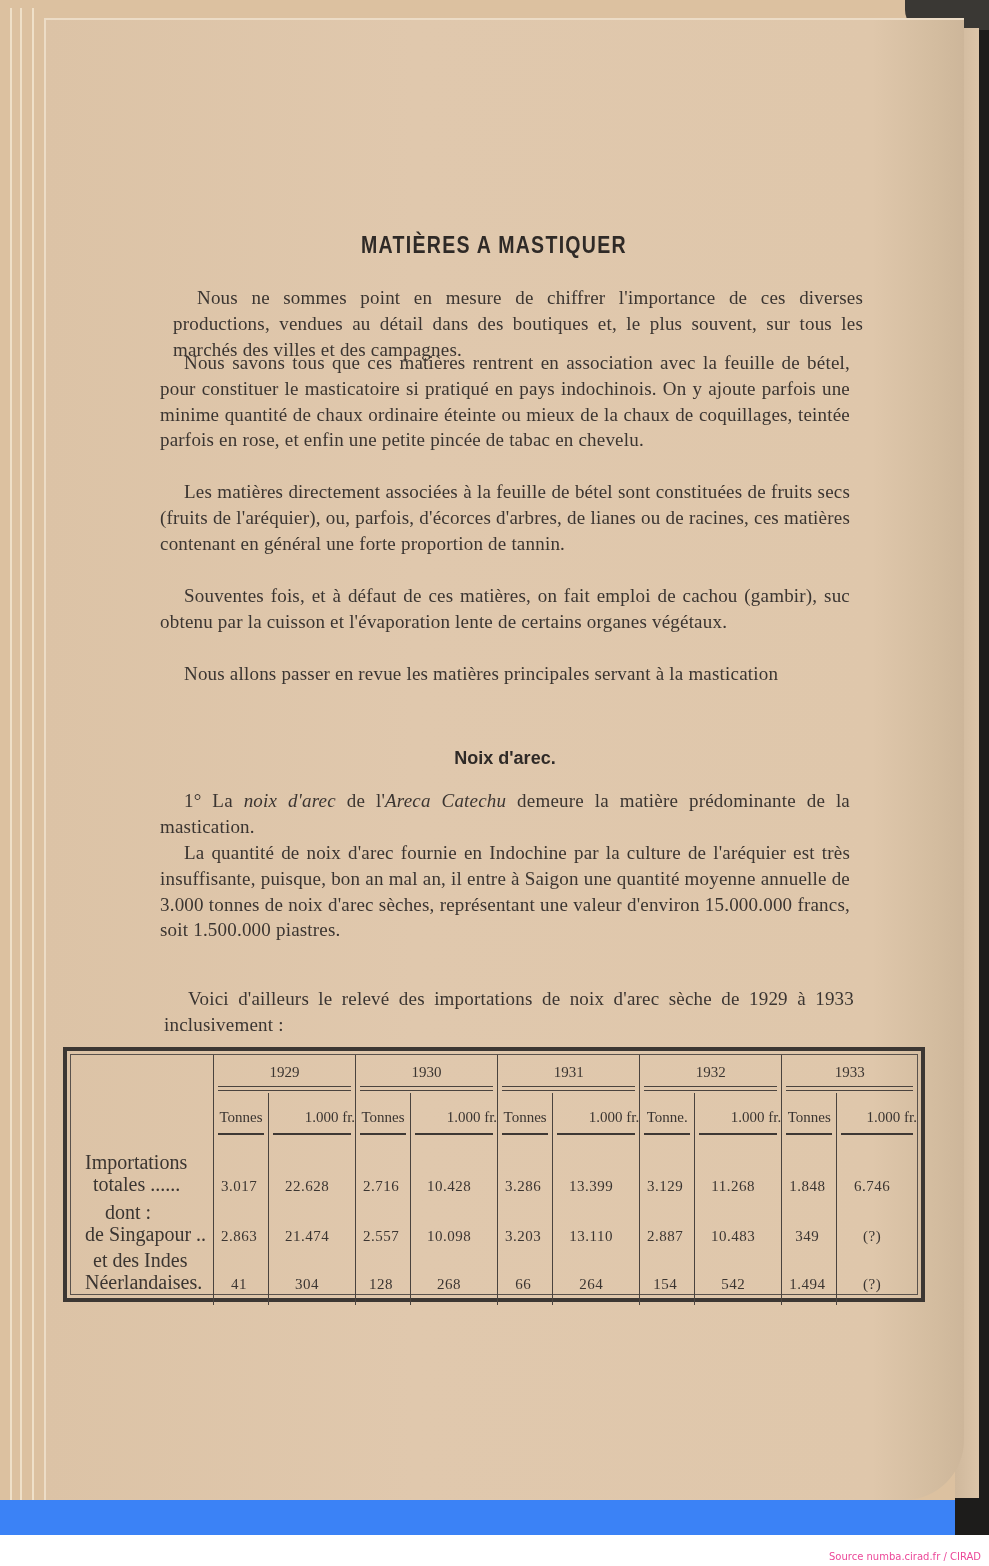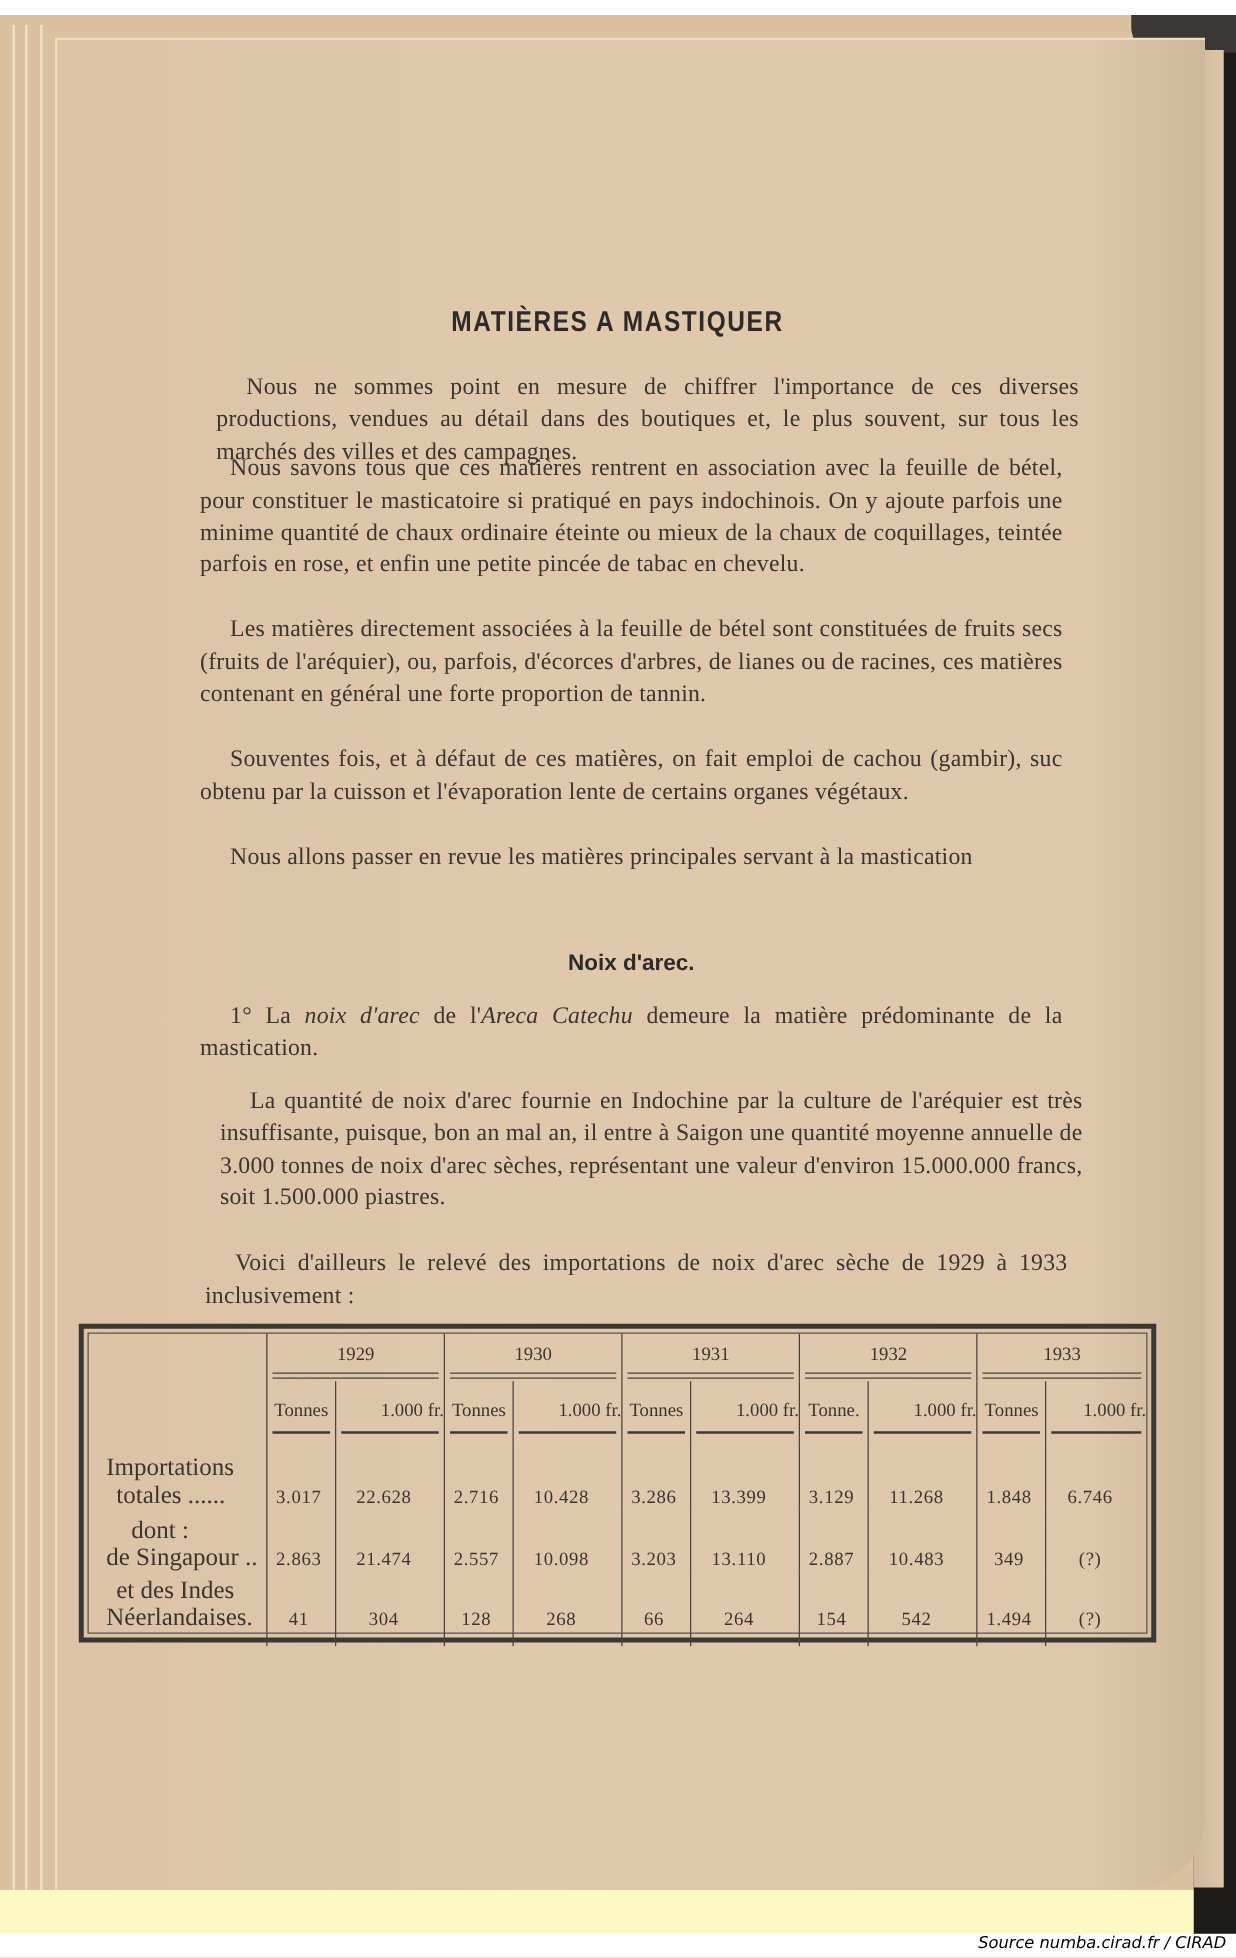--- a/index.html
+++ b/index.html
@@ -3,22 +3,22 @@
   <meta charset="utf-8">
   <style>
     html, body { margin: 0; padding: 0; }
     body {
       width: 989px; height: 1566px; position: relative; overflow: hidden;
       background: #ffffff;
       font-family: "Liberation Serif", "DejaVu Serif", serif;
     }
     
     .scan {
-      position: absolute; left: 0; top: 12px; width: 989px; height: 1535px;
-      background: #fef9c3;
+      position: absolute; left: 0; top: 0; width: 989px; height: 1535px;
+      background: #3b82f6;
     }
     .page-stack {
       position: absolute; left: 0; top: 0; width: 960px; height: 1500px;
       background: #dcc1a0;
     }
     .page-stack .edge {
       position: absolute; top: 8px; bottom: 0; width: 2px; background: #efe0c8;
     }
     .page {
       position: absolute; left: 44px; top: 18px; width: 918px; height: 1480px;
@@ -123,21 +123,21 @@
     .rowlabel .indent { padding-left: 8px; }
     .rowlabel .indent2 { padding-left: 20px; }
     .r1 td { height: 54px; padding-bottom: 2px !important; }
     .r2 td { height: 48px; }
     .r3 td { height: 48px; }
     .rpad td { height: 12px; }
 
     .source {
       position: absolute; right: 8px; bottom: 4px;
       font-family: "DejaVu Sans", "Liberation Sans", sans-serif;
-      font-size: 13px; color: #000000; font-style: italic;
+      font-size: 10px; color: #ec4899;
     }
   </style>
 </head>
 <body>
 
 <div class="scan">
   <div class="page-stack">
     <div class="edge" style="left:10px"></div>
     <div class="edge" style="left:20px"></div>
     <div class="edge" style="left:32px"></div>
@@ -154,21 +154,21 @@
     <p class="para" style="top:272px;margin:13px">Nous ne sommes point en mesure de chiffrer l'importance de ces diverses productions, vendues au détail dans des boutiques et, le plus souvent, sur tous les marchés des villes et des campagnes.</p>
     <p class="para" style="top:350px;margin:0">Nous savons tous que ces matières rentrent en association avec la feuille de bétel, pour constituer le masticatoire si pratiqué en pays indochinois. On y ajoute parfois une minime quantité de chaux ordinaire éteinte ou mieux de la chaux de coquillages, teintée parfois en rose, et enfin une petite pincée de tabac en chevelu.</p>
     <p class="para" style="top:479px;margin:0">Les matières directement associées à la feuille de bétel sont constituées de fruits secs (fruits de l'aréquier), ou, parfois, d'écorces d'arbres, de lianes ou de racines, ces matières contenant en général une forte proportion de tannin.</p>
     <p class="para" style="top:583px;margin:0">Souventes fois, et à défaut de ces matières, on fait emploi de cachou (gambir), suc obtenu par la cuisson et l'évaporation lente de certains organes végétaux.</p>
     <p class="para" style="top:661px;margin:0">Nous allons passer en revue les matières principales servant à la mastication</p>
 
     <div class="subhead">Noix d'arec.</div>
 
     <p class="para" style="top:788px;margin:0"><span>1° La </span><i>noix d'arec</i><span> de l'</span><i>Areca Catechu</i><span> demeure la matière prédominante de la mastication.</span></p>
 
-    <p class="para" style="top:840px;margin:16px">La quantité de noix d'arec fournie en Indochine par la culture de l'aréquier est très insuffisante, puisque, bon an mal an, il entre à Saigon une quantité moyenne annuelle de 3.000 tonnes de noix d'arec sèches, représentant une valeur d'environ 15.000.000 francs, soit 1.500.000 piastres.</p>
+    <p class="para" style="top:840px;margin:0">La quantité de noix d'arec fournie en Indochine par la culture de l'aréquier est très insuffisante, puisque, bon an mal an, il entre à Saigon une quantité moyenne annuelle de 3.000 tonnes de noix d'arec sèches, représentant une valeur d'environ 15.000.000 francs, soit 1.500.000 piastres.</p>
 
     <p class="para" style="top:982px;margin:4px">Voici d'ailleurs le relevé des importations de noix d'arec sèche de 1929 à 1933 inclusivement :</p>
   </div>
 
   <div class="tbl-wrap">
     <div class="tbl-inner">
       <table class="imports">
         <tbody>
             <tr>
           <td class="c-label" rowspan="2"></td>

